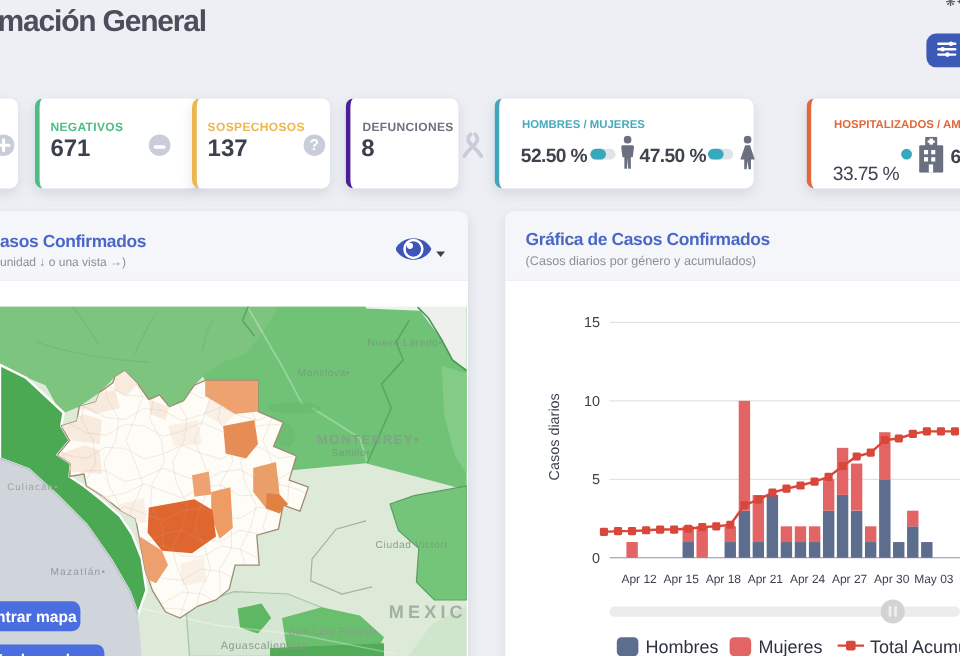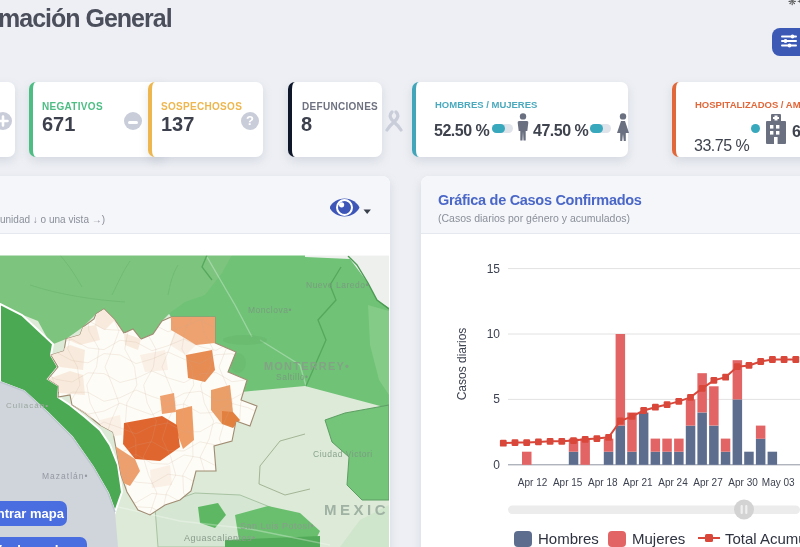--- a/index.html
+++ b/index.html
@@ -39,27 +39,27 @@
     </svg>
 </div>
 
 <div class="card" style="left:29px; width:137px; border-left:4px solid #4dbd84;">
   <div class="ct" style="color:#4dbd84;">NEGATIVOS</div>
   <div class="cv">671</div>
   <div class="circ" style="left:91px; top:30px;"></div>
   <div class="abs" style="left:95px; top:38.5px; width:10px; height:3px; background:#fff; border-radius:2px;"></div>
 </div>
 
-<div class="card" style="left:148px; width:115px; border-left:4px solid #eeb64e;">
+<div class="card" style="left:160px; width:115px; border-left:4px solid #eeb64e;">
   <div class="ct" style="color:#eeb64e;">SOSPECHOSOS</div>
   <div class="cv">137</div>
   <div class="circ" style="left:89px; top:30px; font-size:13px; font-weight:bold; line-height:18px;">?</div>
 </div>
 
-<div class="card" style="left:288px; width:94px; border-left:4px solid #0f172a;">
+<div class="card" style="left:288px; width:94px; border-left:4px solid #4c1d95;">
   <div class="ct" style="color:#6e7280; left:10px;">DEFUNCIONES</div>
   <div class="cv">8</div>
   <svg width="18" height="24" style="position:absolute;left:93px;top:28px" viewBox="0 0 18 24">
     <g stroke="#c9cdd9" stroke-width="3.2" fill="none" stroke-linecap="round">
       <path d="M7 2 C4 5 4.5 8 9 12 C12.2 14.8 14.5 17.5 16 20"></path>
       <path d="M11 2 C14 5 13.5 8 9 12 C5.8 14.8 3.5 17.5 2 20"></path>
     </g>
   </svg>
 </div>
 
@@ -94,20 +94,21 @@
     <rect x="13" y="11" width="3.4" height="3.6" fill="#fff"></rect>
     <rect x="7" y="17" width="3.4" height="3.6" fill="#fff"></rect>
     <rect x="13" y="17" width="3.4" height="3.6" fill="#fff"></rect>
     <rect x="11" y="23" width="3.6" height="7" fill="#fff"></rect>
   </svg>
   <div class="abs" style="left:116px; top:41px; font-size:16px; font-weight:bold; color:#3f434e; letter-spacing:-.5px;">66.25 %</div>
 </div>
 
 <div class="abs" style="left:-30px; top:176px; width:420px; height:500px; background:#fff; border-radius:8px; box-shadow:0 4px 10px rgba(130,140,160,.22);">
   <div class="abs" style="left:0; top:0; width:100%; height:58px; background:#f4f6fa; border-bottom:1px solid #e6e8f0; border-radius:8px 8px 0 0;"></div>
+  <div class="abs" style="left:30px; top:18px; font-size:14.5px; font-weight:bold; color:#4a67c8; letter-spacing:-.3px;">asos Confirmados</div>
   <div class="abs" style="left:30px; top:38px; font-size:10px; color:#8b8f99;">unidad ↓ o una vista →)</div>
   <svg width="42" height="26" style="position:absolute; left:360px; top:22px;" viewBox="0 0 42 26">
     <path d="M14.5 0.5 C22 0.5 27.5 5 29.5 9.5 C27.5 14 22 18.5 14.5 18.5 C7 18.5 1.5 14 -0.5 9.5 C1.5 5 7 0.5 14.5 0.5z" fill="#3d56b8"></path>
     <circle cx="14.5" cy="9.5" r="7.4" fill="none" stroke="#fff" stroke-width="2.2"></circle>
     <circle cx="14.5" cy="9.5" r="6.2" fill="#3d56b8"></circle>
     <circle cx="11.6" cy="6.8" r="2.6" fill="#fff"></circle>
     <path d="M33.5 11.5 l7.4 0 -3.7 4.6z" fill="#3a3f4c"></path>
   </svg>
 </div>
 

